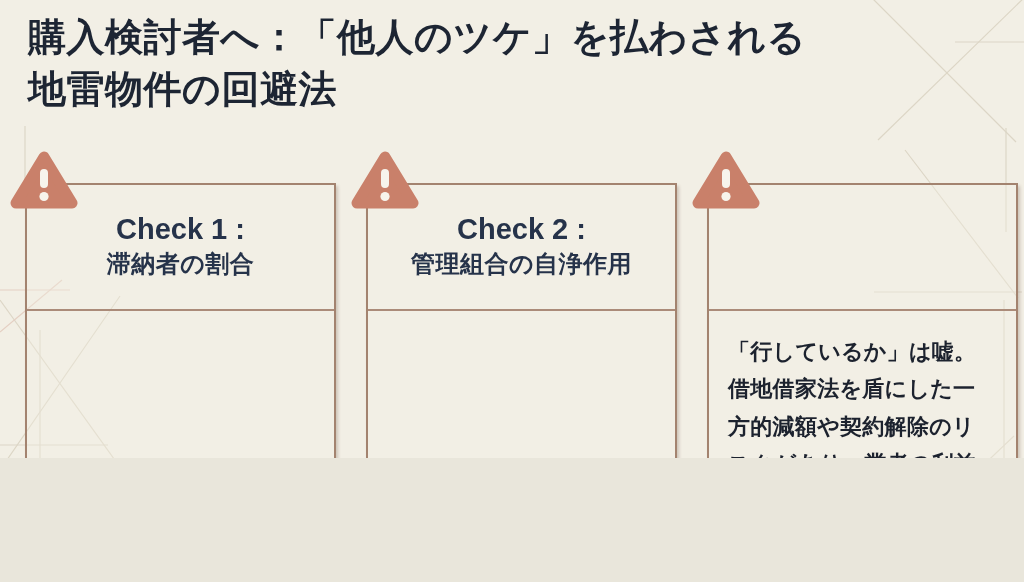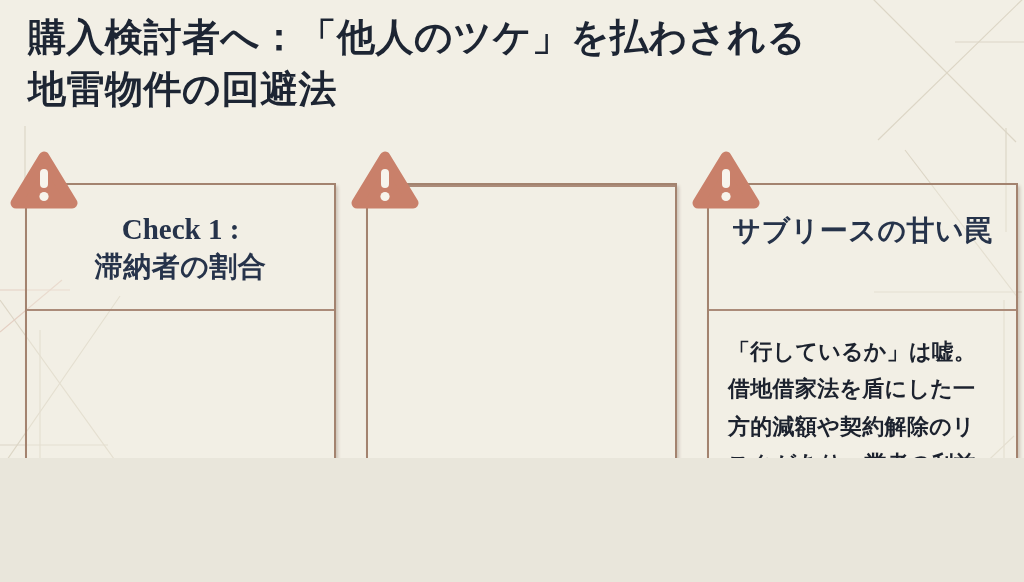--- a/index.html
+++ b/index.html
@@ -6,21 +6,21 @@
     margin: 0;
     padding: 0;
     background: #e9e6db;
   }
   .slide {
     position: relative;
     width: 1024px;
     height: 458px;
     overflow: hidden;
     background: #f2efe5;
-    font-family: Liberation Serif, serif;
+    font-family: Liberation Sans, sans-serif;
   }
   .bg-pattern {
     position: absolute;
     inset: 0;
     width: 1024px;
     height: 582px;
     pointer-events: none;
   }
   .title {
     position: absolute;
@@ -64,21 +64,21 @@
     padding-top: 26px;
     text-align: center;
     color: #26334a;
     font-weight: bold;
   }
   .check-en {
     font-size: 29px;
     line-height: 1.25;
   }
   .check-ja {
-    font-size: 28px;
+    font-size: 24px;
     line-height: 1.45;
     letter-spacing: 0.5px;
   }
   .card-divider {
     height: 0;
     border-top: 2px solid #ab8b79;
   }
   .card-body {
     padding: 22px 17px 0 19px;
     font-size: 22px;
@@ -135,31 +135,34 @@
       </div>
       <div class="card-divider"></div>
     </div>
 
     <div class="card">
       <svg class="warn-icon" viewBox="0 0 68 62">
         <path d="M34 8 L62 54 L6 54 Z" fill="#c9806a" stroke="#c9806a" stroke-width="11" stroke-linejoin="round"></path>
         <rect x="30" y="20" width="8" height="19" rx="4" fill="#f7f4ec"></rect>
         <circle cx="34" cy="47.5" r="4.6" fill="#f7f4ec"></circle>
       </svg>
+      <div class="card-header">
+        <div class="check-en">Check 2 :</div>
+        <div class="check-ja">管理組合の自浄作用</div>
+      </div>
       <div class="card-divider"></div>
     </div>
 
     <div class="card">
       <svg class="warn-icon" viewBox="0 0 68 62">
         <path d="M34 8 L62 54 L6 54 Z" fill="#c9806a" stroke="#c9806a" stroke-width="11" stroke-linejoin="round"></path>
         <rect x="30" y="20" width="8" height="19" rx="4" fill="#f7f4ec"></rect>
         <circle cx="34" cy="47.5" r="4.6" fill="#f7f4ec"></circle>
       </svg>
       <div class="card-header">
-        <div class="check-ja">サブリースの甘い罠</div>
       </div>
       <div class="card-divider"></div>
       <div class="card-body">「行しているか」は嘘。
 借地借家法を盾にした一
 方的減額や契約解除のリ
 スクがあり、業者の利益
 を守るだけの仕組み。</div>
     </div>
 
   </div>

